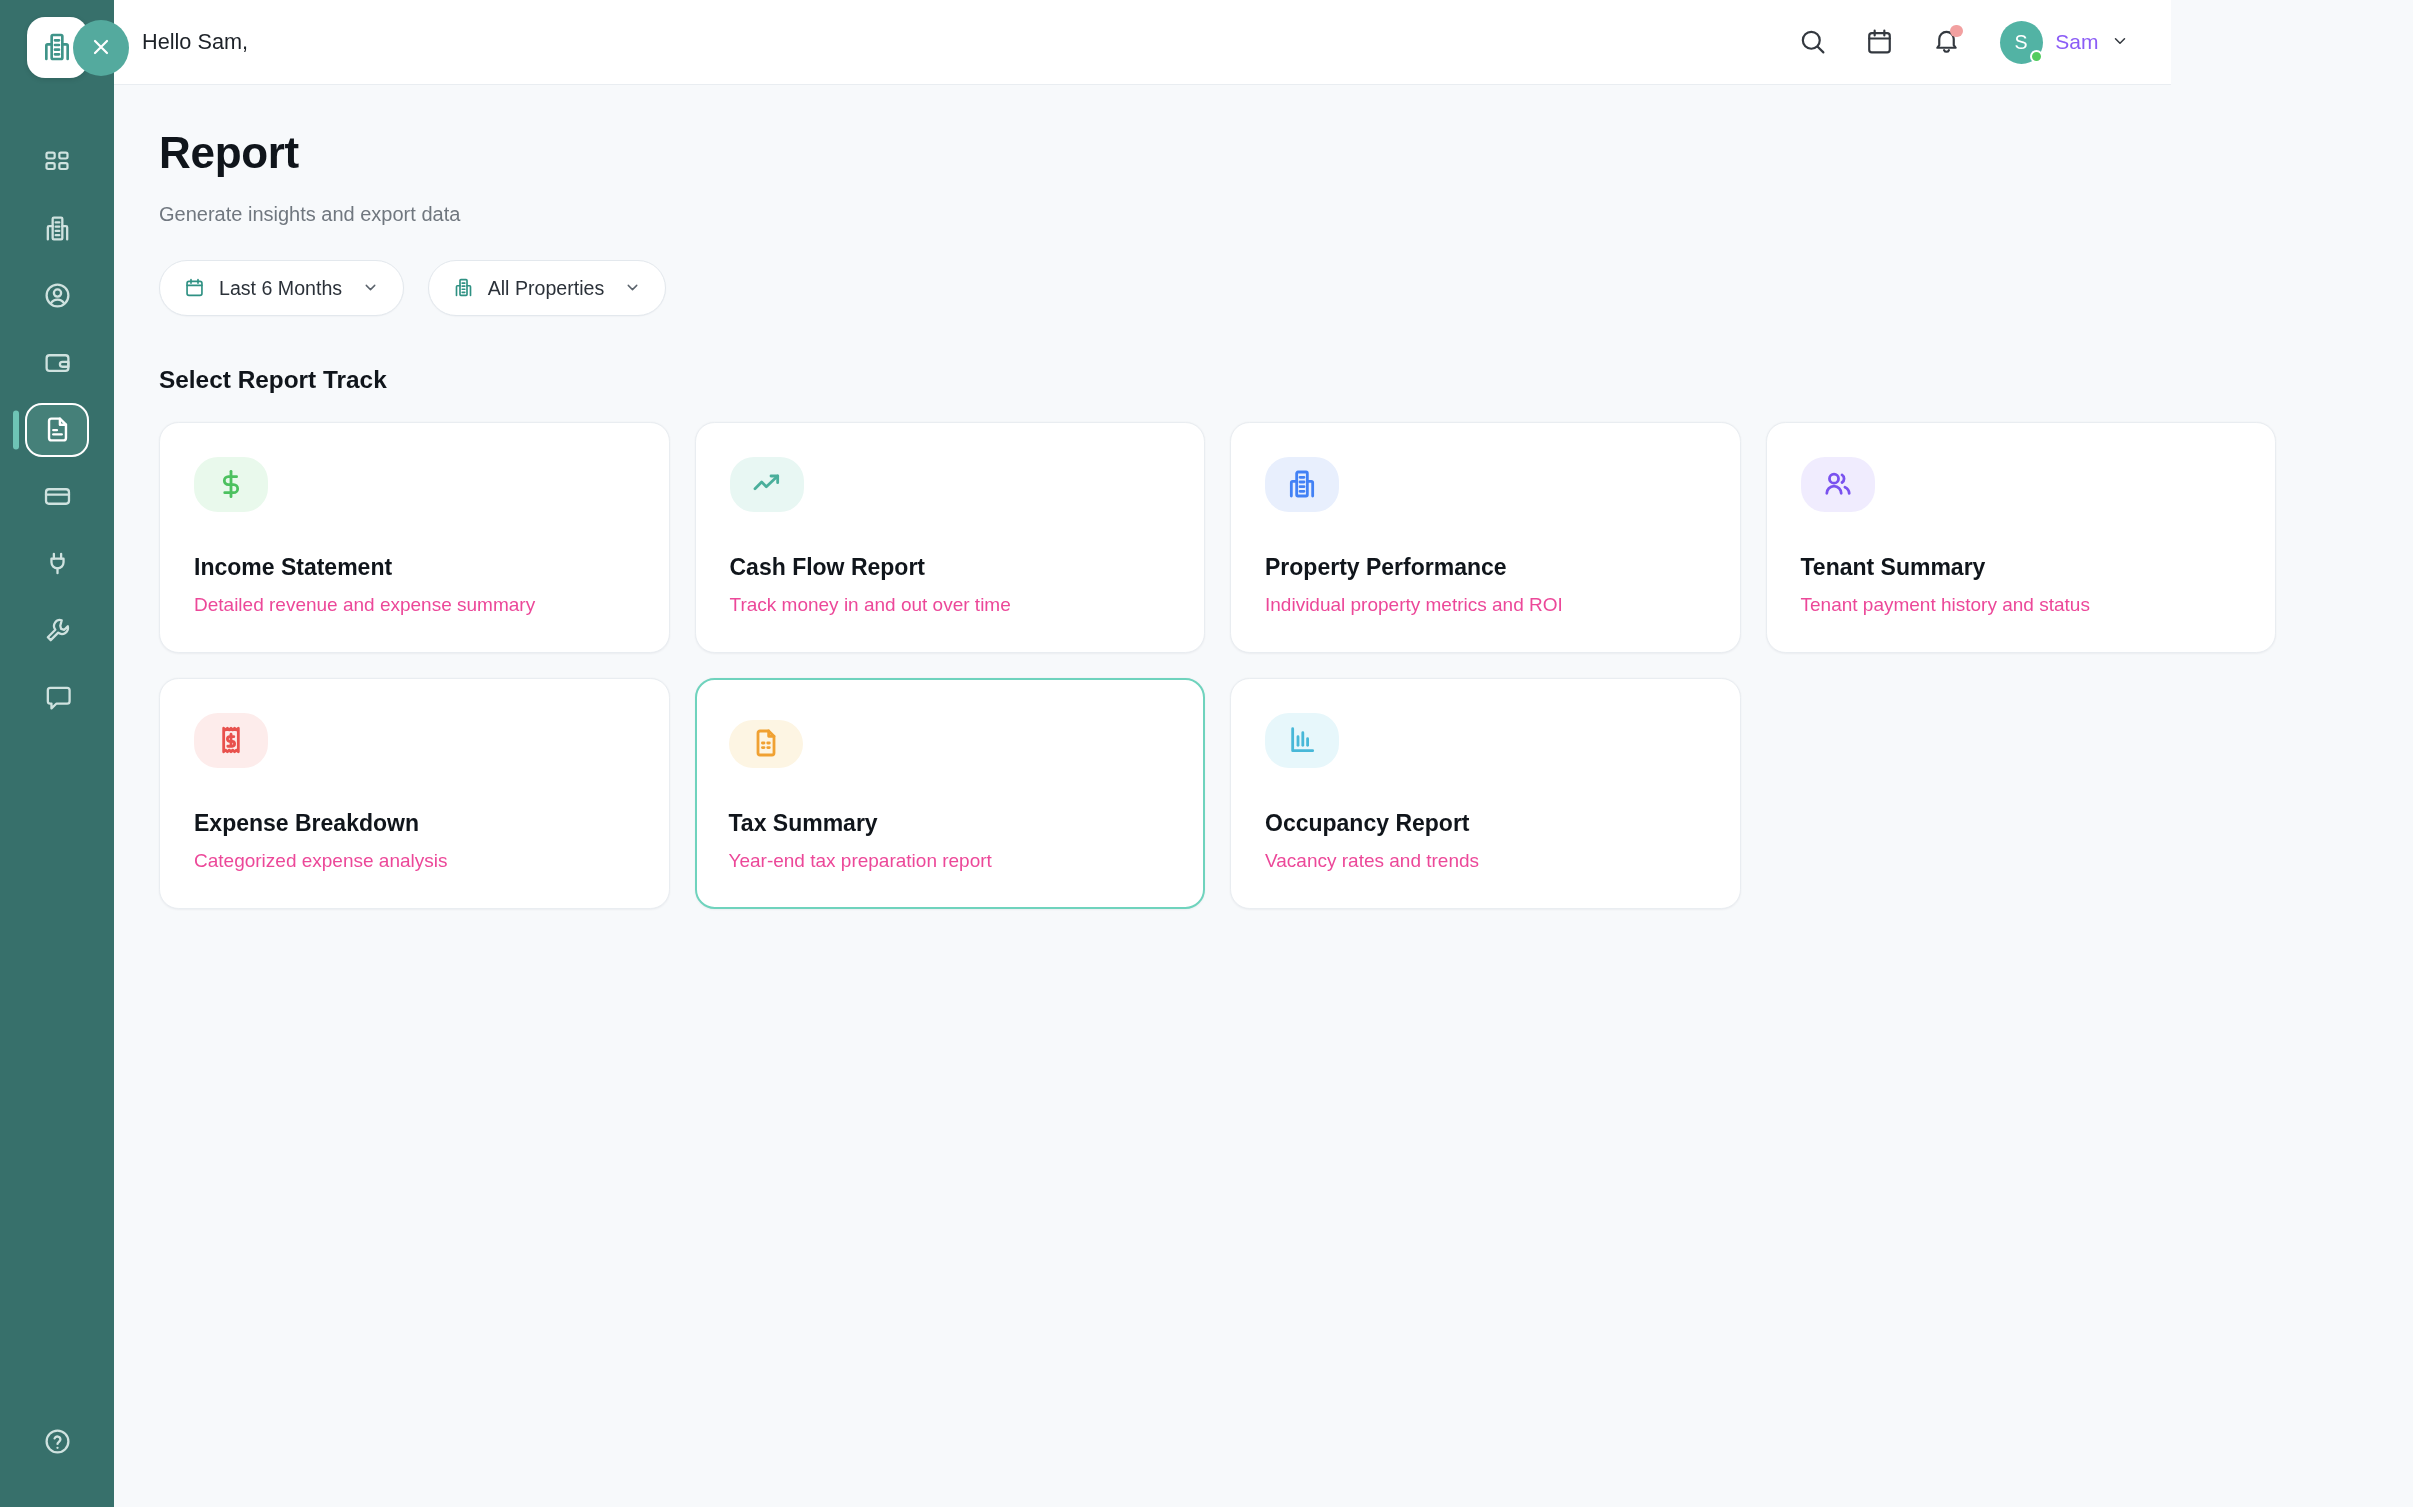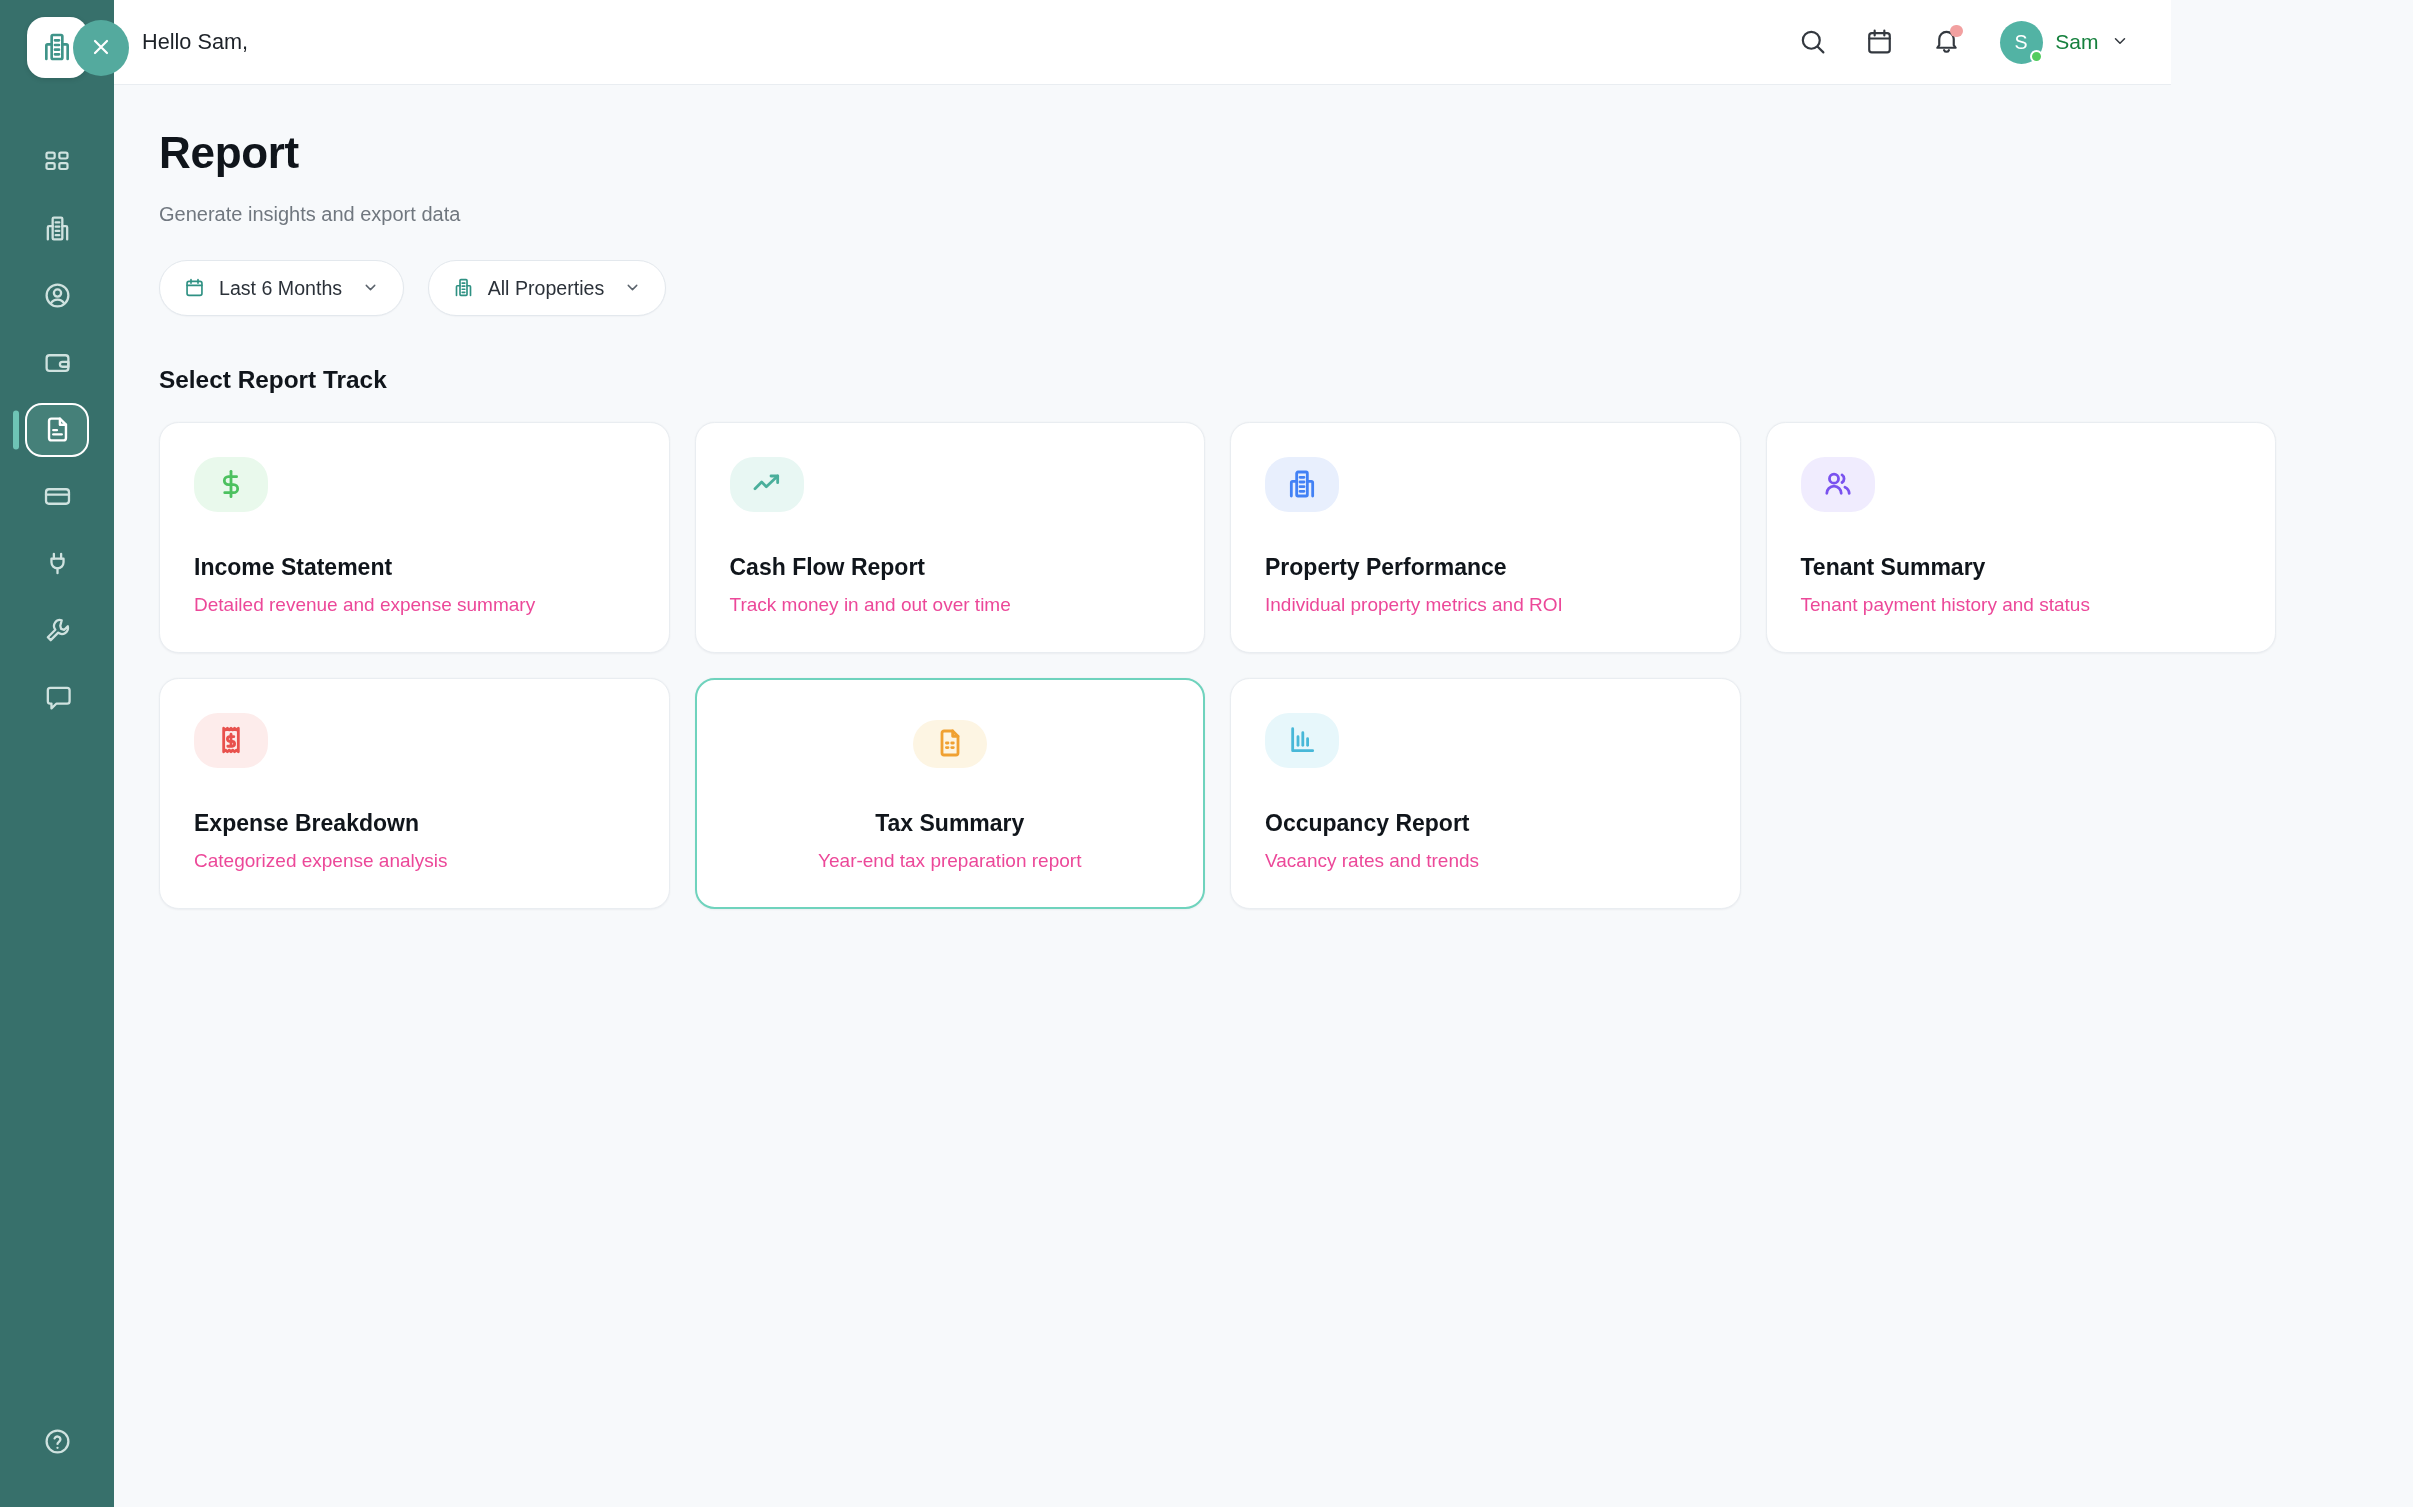--- a/index.html
+++ b/index.html
@@ -80,21 +80,21 @@
     width: 43px; height: 43px; border-radius: 50%;
     background: #52b3a4; color: #fff;
     display: flex; align-items: center; justify-content: center;
     font-size: 19.6px; position: relative;
   }
   .avatar-status {
     position: absolute; right: -0.7px; bottom: 0.7px;
     width: 13.3px; height: 13.3px; border-radius: 50%;
     background: #53cc5e; border: 2.1px solid #fff;
   }
-  .user-name { font-size: 21px; color: #15803d; }
+  .user-name { font-size: 21px; color: #8b5cf6; }
 
   .content { padding: 43px 45px 0 45px; flex: 1; }
   .page-title { font-size: 44px; font-weight: bold; color: #10151b; letter-spacing: -0.3px; }
   .page-sub { font-size: 20px; color: #70777f; margin-top: 25px; }
 
   .filters { display: flex; gap: 24px; margin-top: 34px; }
   .pill {
     height: 56px; background: #fff;
     border: 0.7px solid #e3e8ed; border-radius: 28px;
     display: flex; align-items: center; gap: 14px;
@@ -113,21 +113,21 @@
     gap: 25px;
     width: 2117px;
   }
   .card {
     background: #fff; border: 0.7px solid #e9edf1; border-radius: 19.6px;
     padding: 34px 34px 36px 34px;
     height: 231px;
     box-shadow: 0 0.7px 2.1px rgba(16,24,40,0.05);
     display: flex; flex-direction: column;
   }
-  .card.selected { border: 2.1px solid #6fd3bd; padding: 40px 32px 35px 32px; align-items: center; }
+  .card.selected { border: 2.1px solid #6fd3bd; padding: 40px 32px 35px 32px; }
   .card-icon {
     width: 74px; height: 74px; border-radius: 24px;
     display: flex; align-items: center; justify-content: center;
   }
   .card-title { font-size: 23px; font-weight: bold; color: #10151b; margin-top: 42px; }
   .card-desc { font-size: 19px; color: #ec4899; margin-top: 12.6px; }
 </style>
 </head>
 <body>
 

